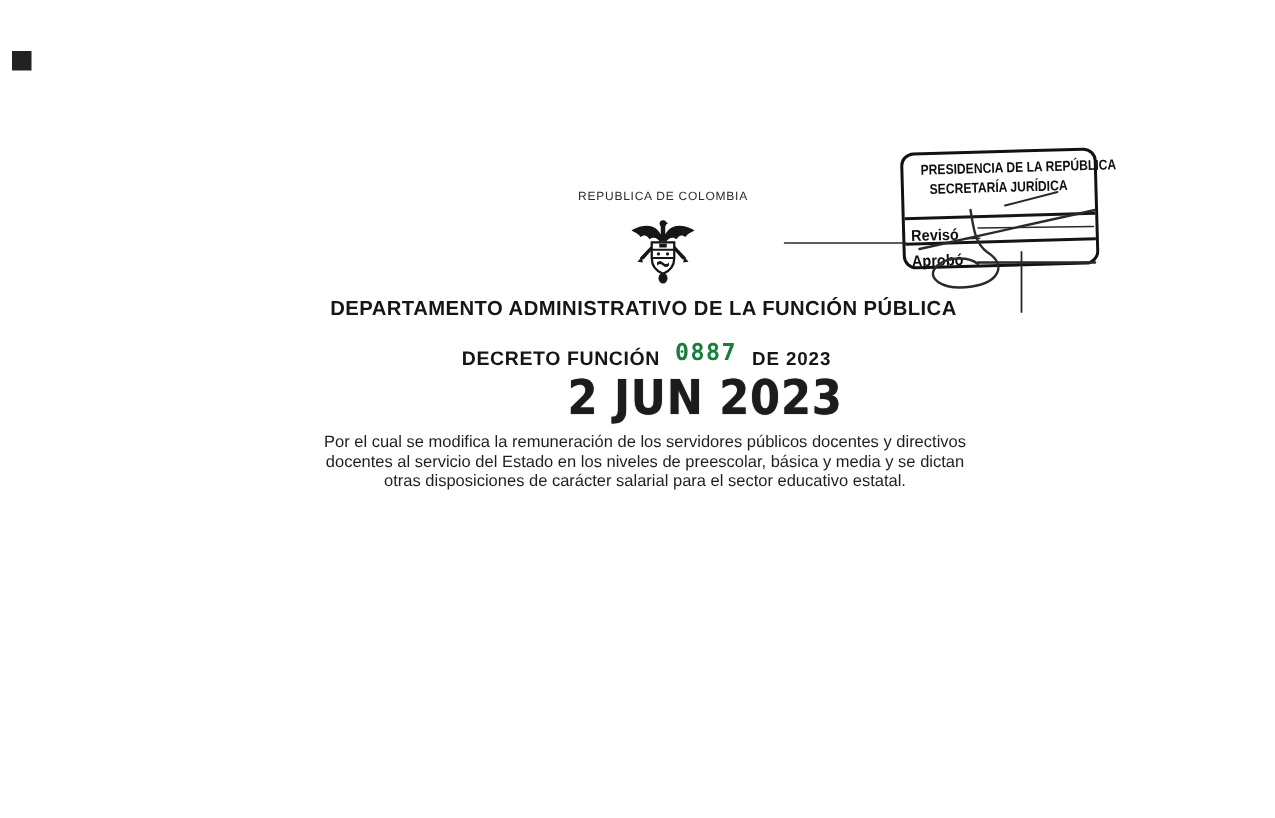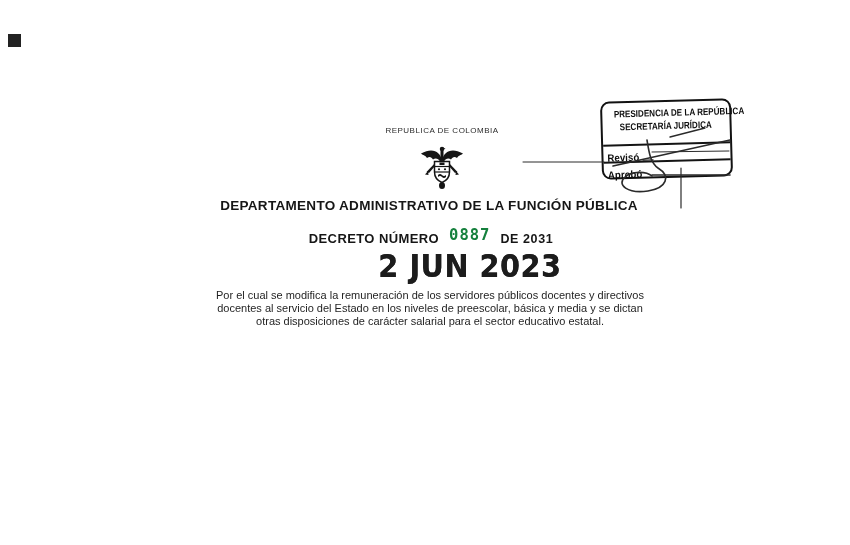--- a/index.html
+++ b/index.html
@@ -89,21 +89,21 @@
       <rect x="43" y="39" width="10" height="5" fill="#161616"></rect>
       <circle cx="42" cy="52.5" r="2.2" fill="#161616"></circle>
       <circle cx="54" cy="52.5" r="2.2" fill="#161616"></circle>
       <path d="M40,64 q4,-4 8,0 q4,4 8,0 l0,4 q-4,4 -8,0 q-4,-4 -8,0 Z" fill="#161616"></path>
     </g>
   </svg>
 
   <div class="dept">DEPARTAMENTO ADMINISTRATIVO DE LA FUNCIÓN PÚBLICA</div>
 
   <div class="decree-line">
-    <span class="prefix">DECRETO NÚMERO</span><span class="num">0887</span><span class="year">DE 2031</span>
+    <span class="prefix">DECRETO FUNCIÓN</span><span class="num">0887</span><span class="year">DE 2023</span>
   </div>
 
   <div class="datestamp">2 JUN 2023</div>
 
   <div class="summary">
     <div>Por el cual se modifica la remuneración de los servidores públicos docentes y directivos</div>
     <div>docentes al servicio del Estado en los niveles de preescolar, básica y media y se dictan</div>
     <div>otras disposiciones de carácter salarial para el sector educativo estatal.</div>
   </div>
 

